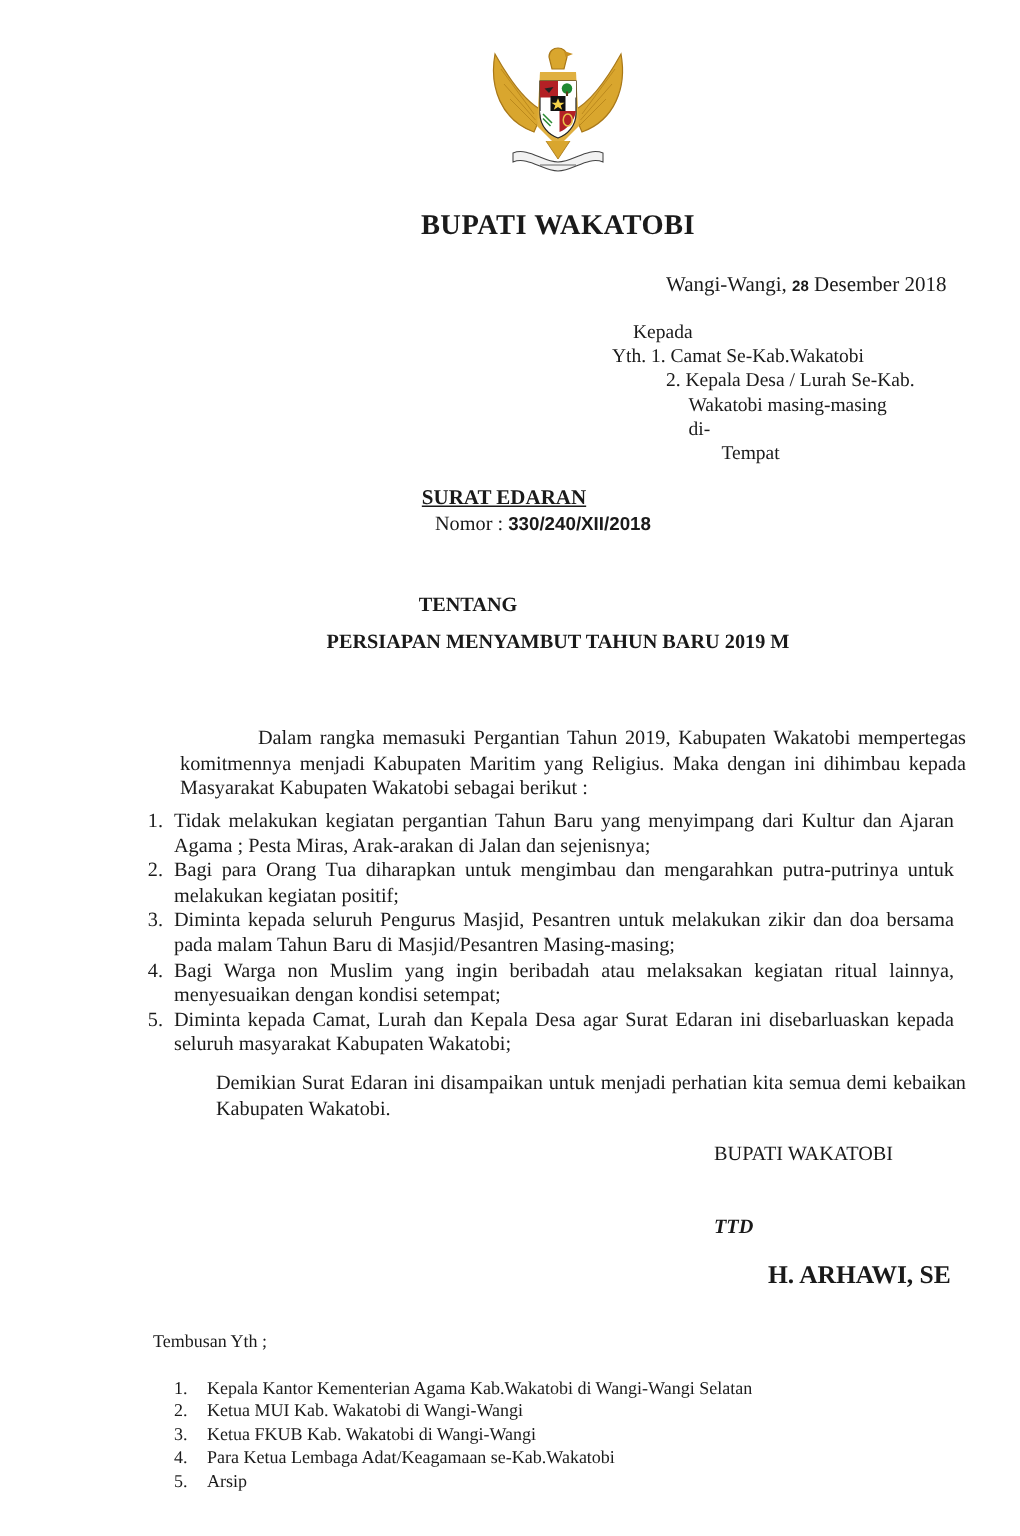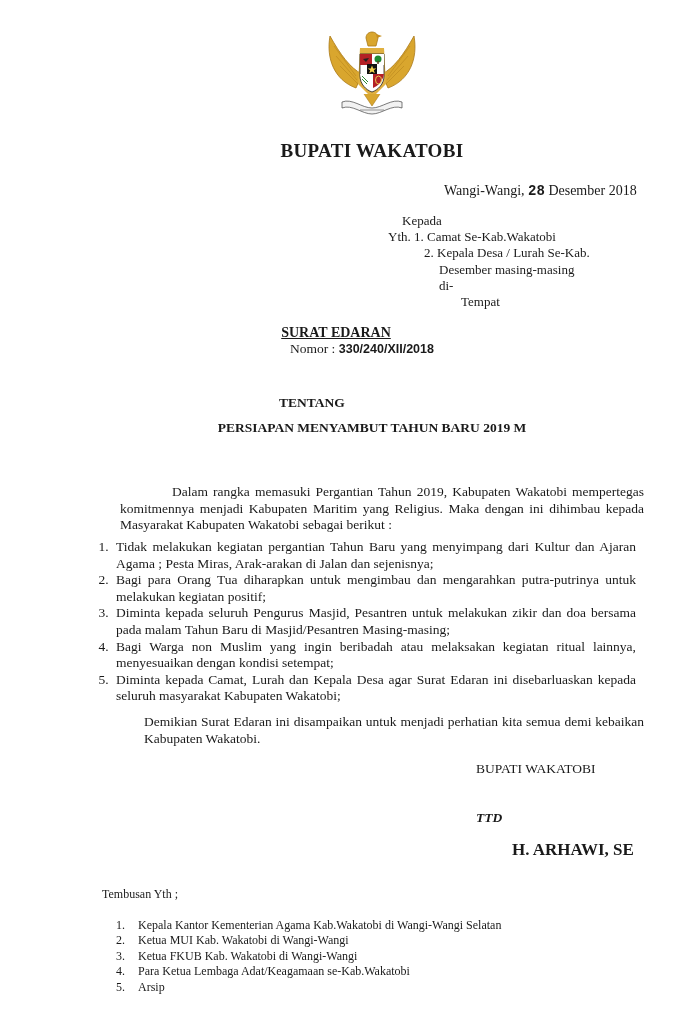--- a/index.html
+++ b/index.html
@@ -2,22 +2,22 @@
 <html><head>
 <meta charset="utf-8">
 <style>
   html, body { margin:0; padding:0; background:#ffffff; }
   body { width:680px; height:1024px; position:relative; overflow:hidden;
          font-family:"Liberation Serif", "DejaVu Serif", serif; color:#1a1a1a; }
   .abs { position:absolute;padding-left:32px; }
   .emblem { left:290px; top:18px; width:100px; height:100px; }
   .title { left:0; width:680px; top:140px; text-align:center; font-weight:bold; font-size:19px; letter-spacing:0.3px; }
   .date { left:412px; top:183px; font-size:14px; }
-  .date b { font-family:Liberation Mono, monospace; font-size:14px; }
-  .recip { left:366px; top:213px; font-size:13px; line-height:16.2px; }
+  .date b { font-family:Liberation Sans, sans-serif; font-size:10px; }
+  .recip { left:386px; top:213px; font-size:13px; line-height:16.2px; }
   .recip div { white-space:nowrap; }
   .se-title { left:0; width:608px; top:325px; text-align:center; font-weight:bold; font-size:14px; text-decoration:underline; }
   .nomor { left:258px; top:341px; font-size:13.5px; }
   .nomor b { font-family:"Liberation Sans", sans-serif; font-size:12.5px; }
   .tentang { left:0; width:560px; top:395px; text-align:center; font-weight:bold; font-size:13.5px; }
   .subject { left:0; width:680px; top:420px; text-align:center; font-weight:bold; font-size:13.5px; line-height:16px; }
   .body-para { left:88px; width:524px; top:484px; font-size:13.5px; line-height:16.5px; text-align:justify; text-indent:52px; }
   ol.points { position:absolute; left:88px; top:539px; width:524px; margin:0; padding:0 0 0 24px; font-size:13.5px; line-height:16.6px; text-align:justify; }
   ol.points li { padding-left:4px; }
   .closing { left:112px; width:500px; top:713px; font-size:13.5px; line-height:17px; text-align:justify; }
@@ -74,21 +74,21 @@
 <div class="abs date">
   <span>Wangi-Wangi,</span>
   <b>28</b>
   <span>Desember 2018</span>
 </div>
 
 <div class="abs recip">
   <div style="padding-left:4px">Kepada</div>
   <div style="margin-left:-10px">Yth. 1.  Camat Se-Kab.Wakatobi</div>
   <div style="padding-left:26px">2.  Kepala Desa / Lurah Se-Kab.</div>
-  <div style="padding-left:41px">Desember masing-masing</div>
+  <div style="padding-left:41px">Wakatobi masing-masing</div>
   <div style="padding-left:41px">di-</div>
   <div style="padding-left:63px">Tempat</div>
 </div>
 
 <div class="abs se-title">SURAT EDARAN</div>
 <div class="abs nomor">
   <span>Nomor :</span>
   <b>330/240/XII/2018</b>
 </div>
 

